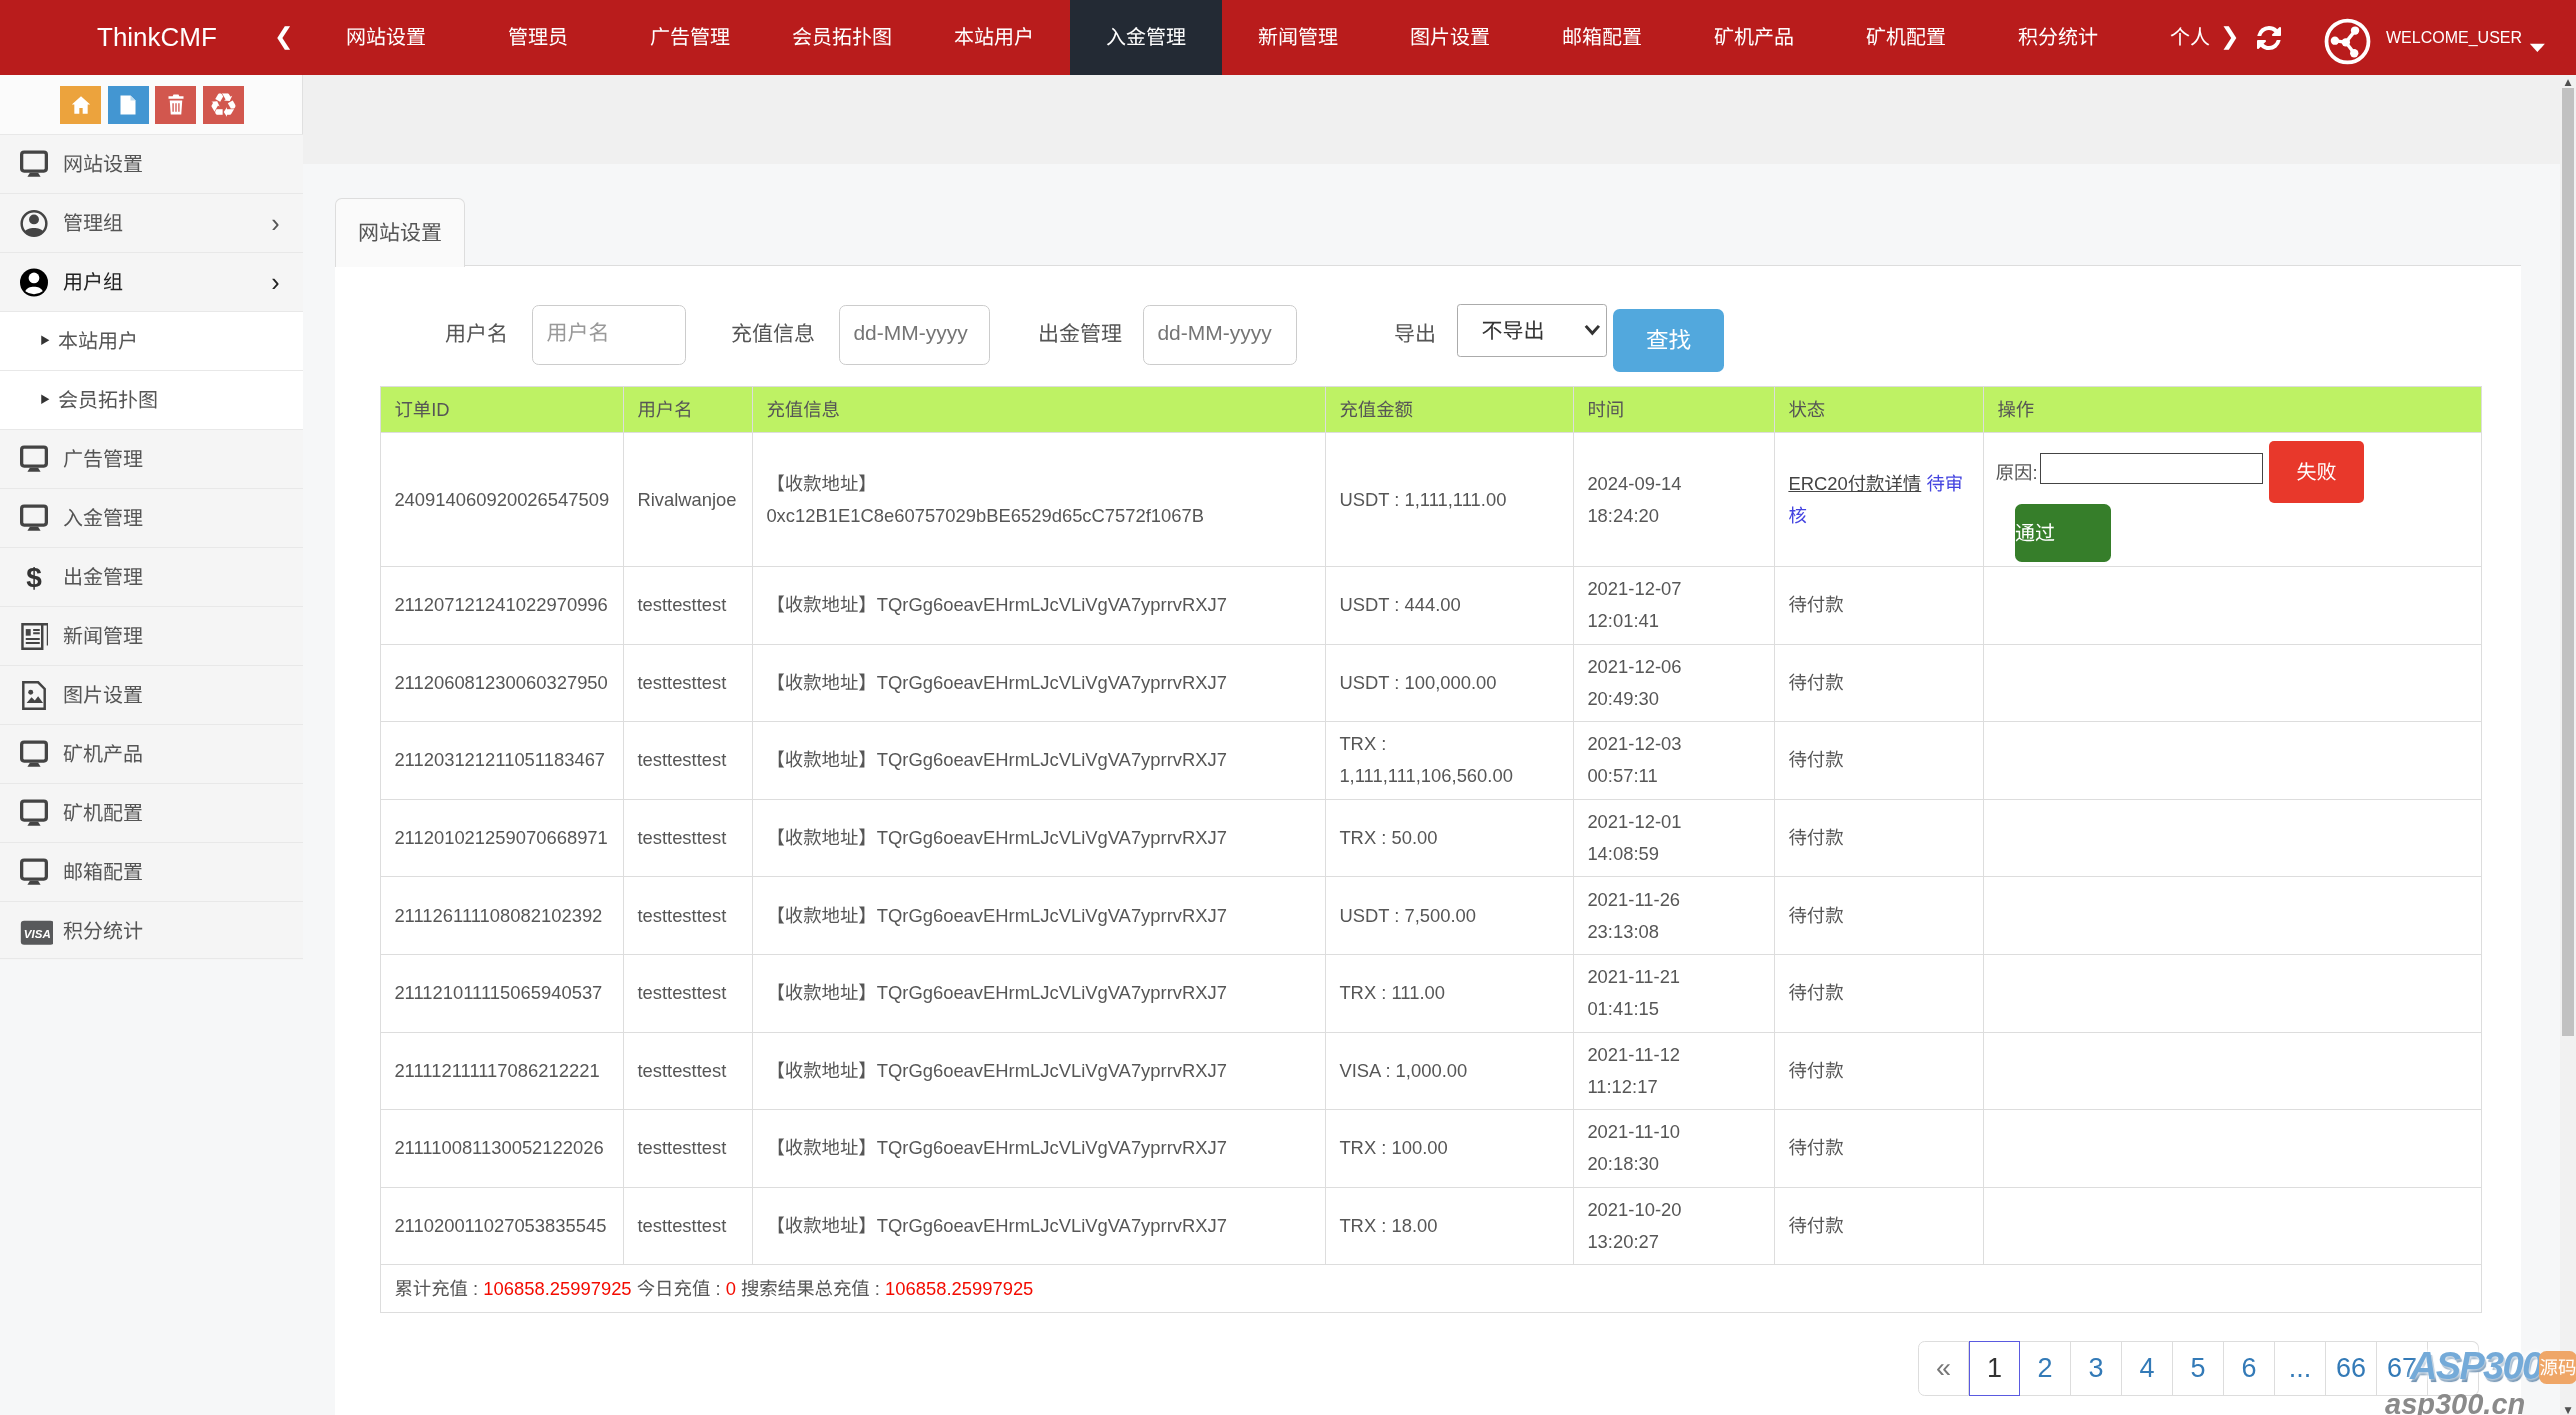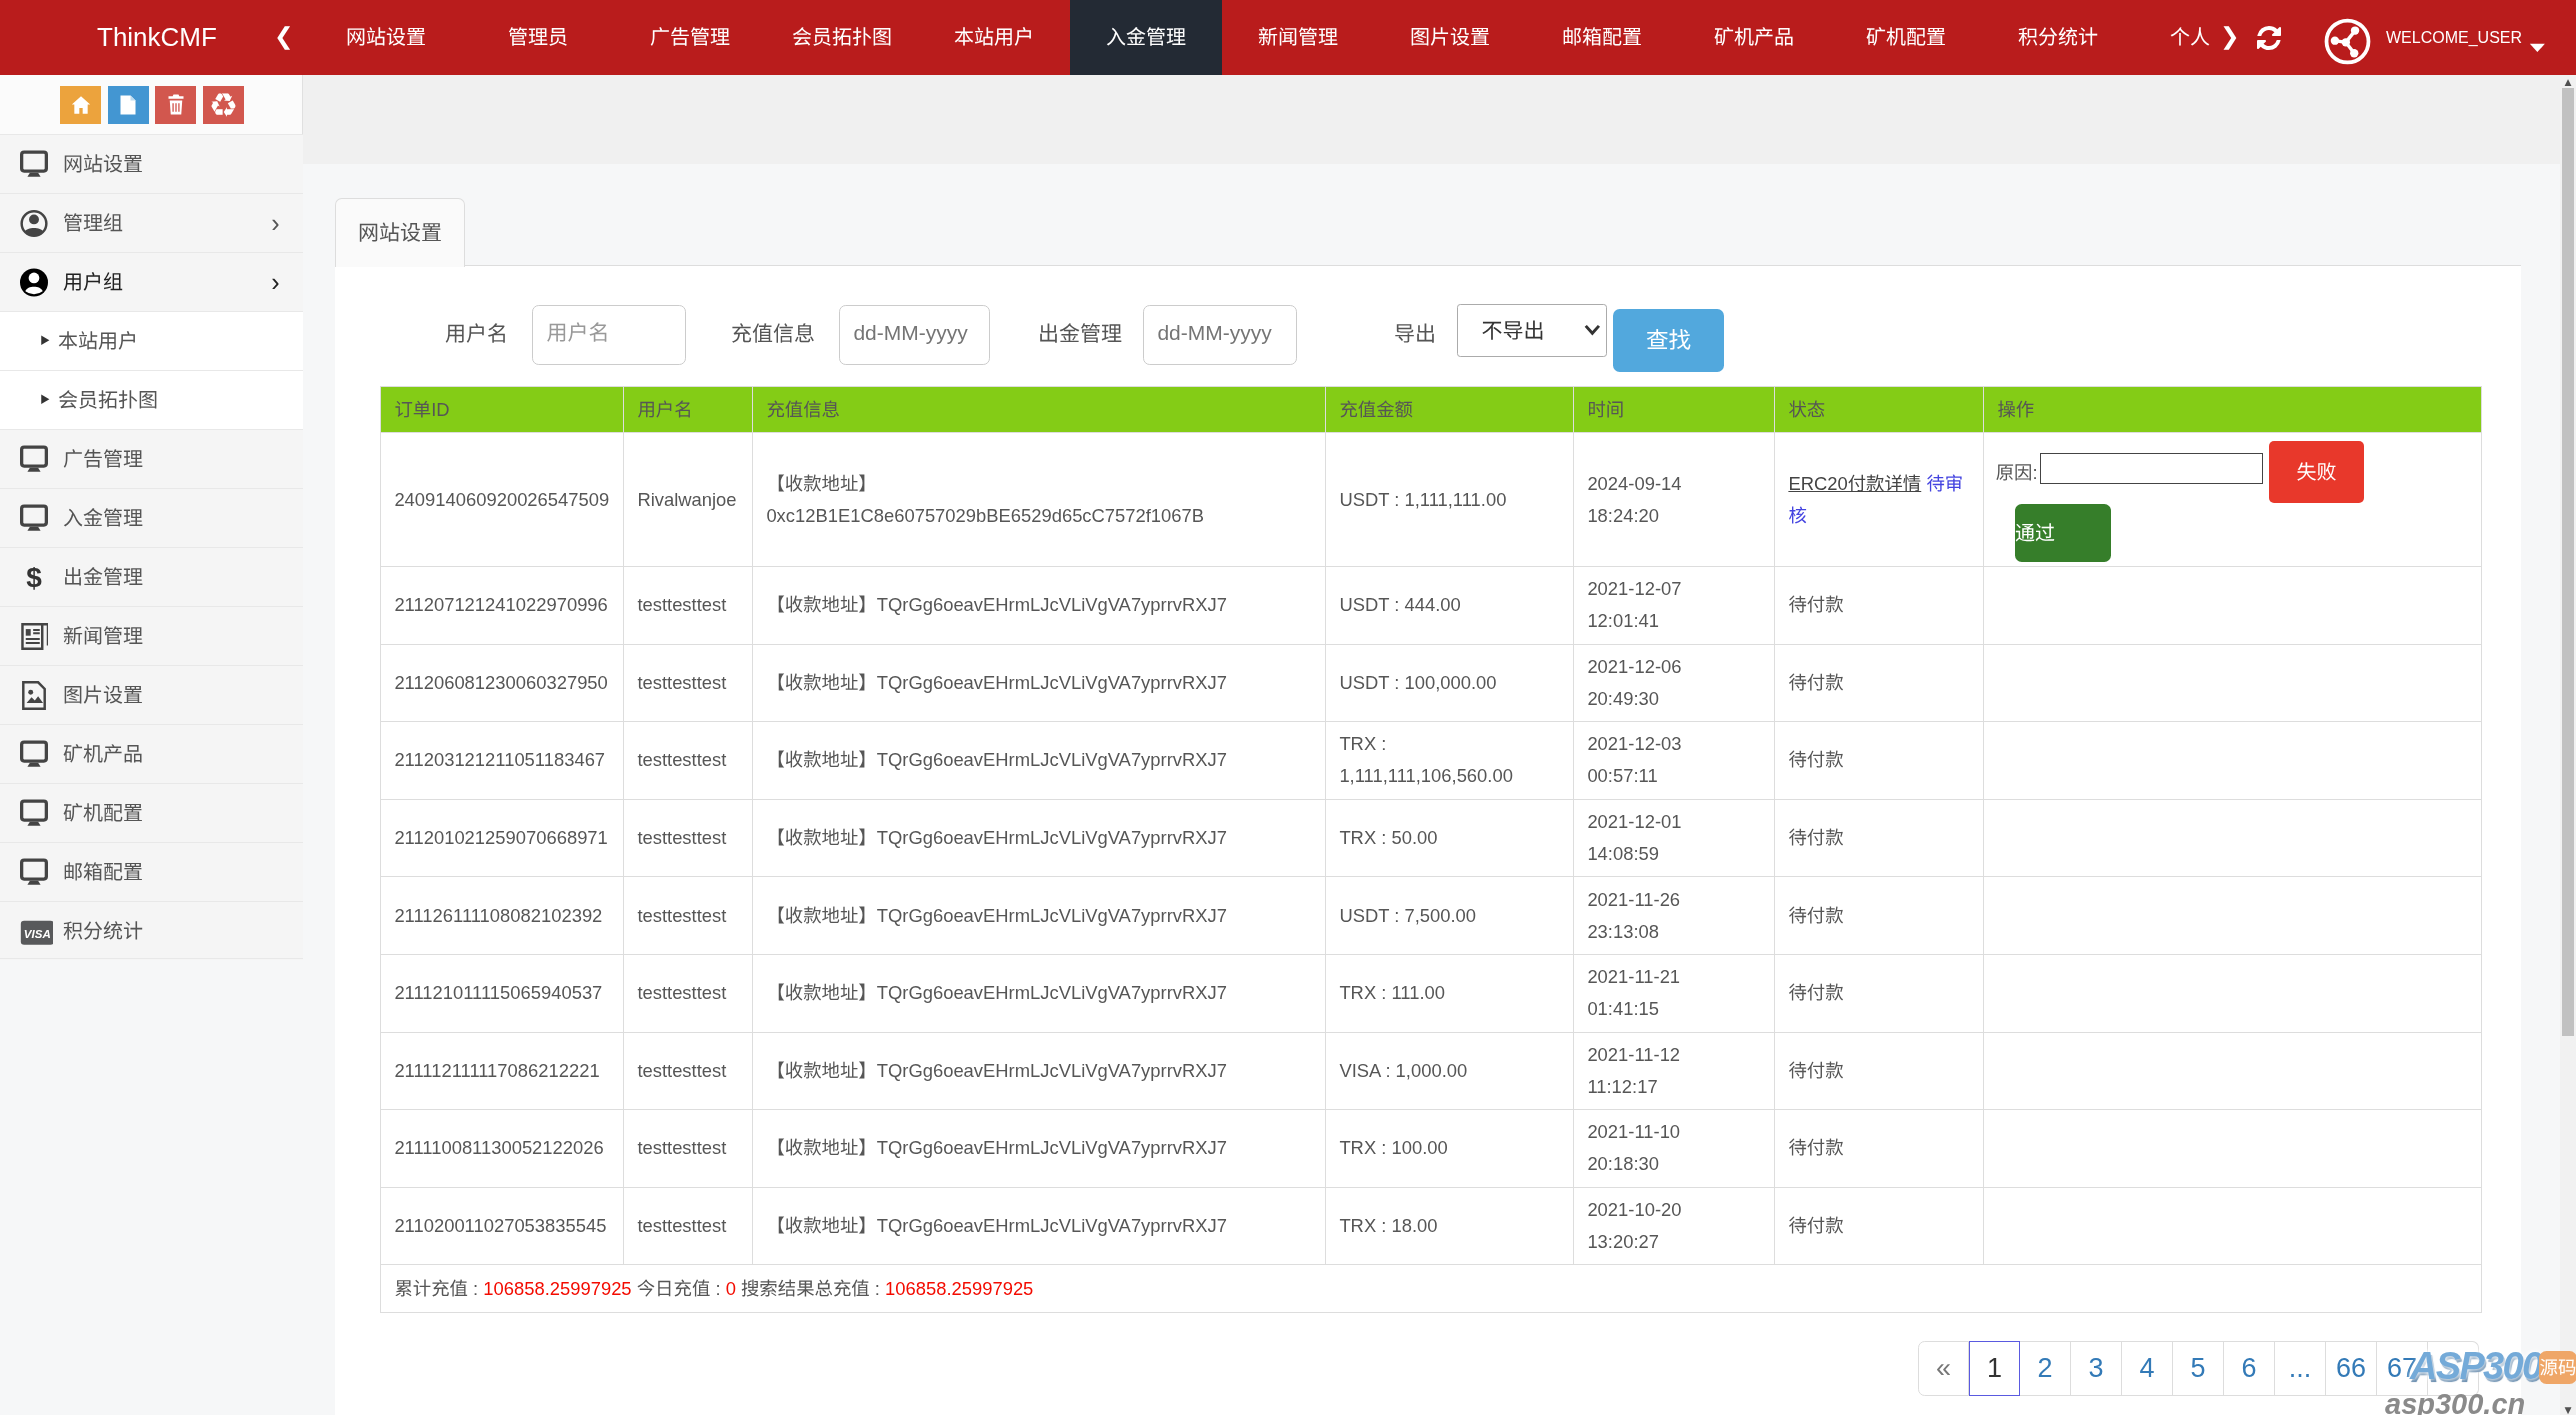--- a/index.html
+++ b/index.html
@@ -31,21 +31,21 @@
 #menuend { position:absolute; left:0; width:303px; border-top:0.8px solid #e8e8e8; }
 
 #tab { position:absolute; left:335px; top:198px; width:130px; height:69px; background:#fafafa; border:0.8px solid #ddd; border-bottom:none; border-radius:6.7px 6.7px 0 0; text-align:center; line-height:68px; font-size:21px; color:#555; z-index:3; }
 #panel { position:absolute; left:335px; top:266px; width:2186px; height:1150px; background:#fff; }
 
 .flabel { position:absolute; font-size:21px; color:#555; line-height:56px; top:40px; height:56px; }
 .finput { position:absolute; top:39px; height:60px; border:0.8px solid #ccc; border-radius:6.7px; background:#fff; font-size:21px; color:#999; padding-left:13.4px; line-height:54px; }
 
 #tbl { position:absolute; left:45px; top:120px; width:2102px; border-collapse:collapse; table-layout:fixed; }
 #tbl th, #tbl td { border:0.8px solid #ddd; font-weight:normal; font-size:18.4px; line-height:32px; color:#565656; padding:6.3px 13.4px; vertical-align:middle; text-align:left; word-wrap:break-word; }
-#tbl th { background:#84cc16; height:46px; }
+#tbl th { background:#bef264; height:46px; }
 #tbl td { height:76px; }
 
 #pager { position:absolute; display:flex; }
 #pager .pg { min-width:51px; height:55px; line-height:53px; text-align:center; background:#fff; border:0.8px solid #ddd; border-left:none; color:#337ab7; font-size:27px; box-sizing:border-box; }
 #pager .pg.first { border-left:0.8px solid #ddd; border-radius:6.7px 0 0 6.7px; color:#777; }
 #pager .pg.last { border-radius:0 6.7px 6.7px 0; }
 #pager .pg.active { border:0.8px solid #5a5ae0; color:#333; }
 
 #sbar { position:absolute; left:2560px; top:75px; width:16px; height:1341px; background:#f1f1f1; }
 #sbar .thumb { position:absolute; left:1.7px; top:13.4px; width:12.5px; height:948px; background:#c1c1c1; }

